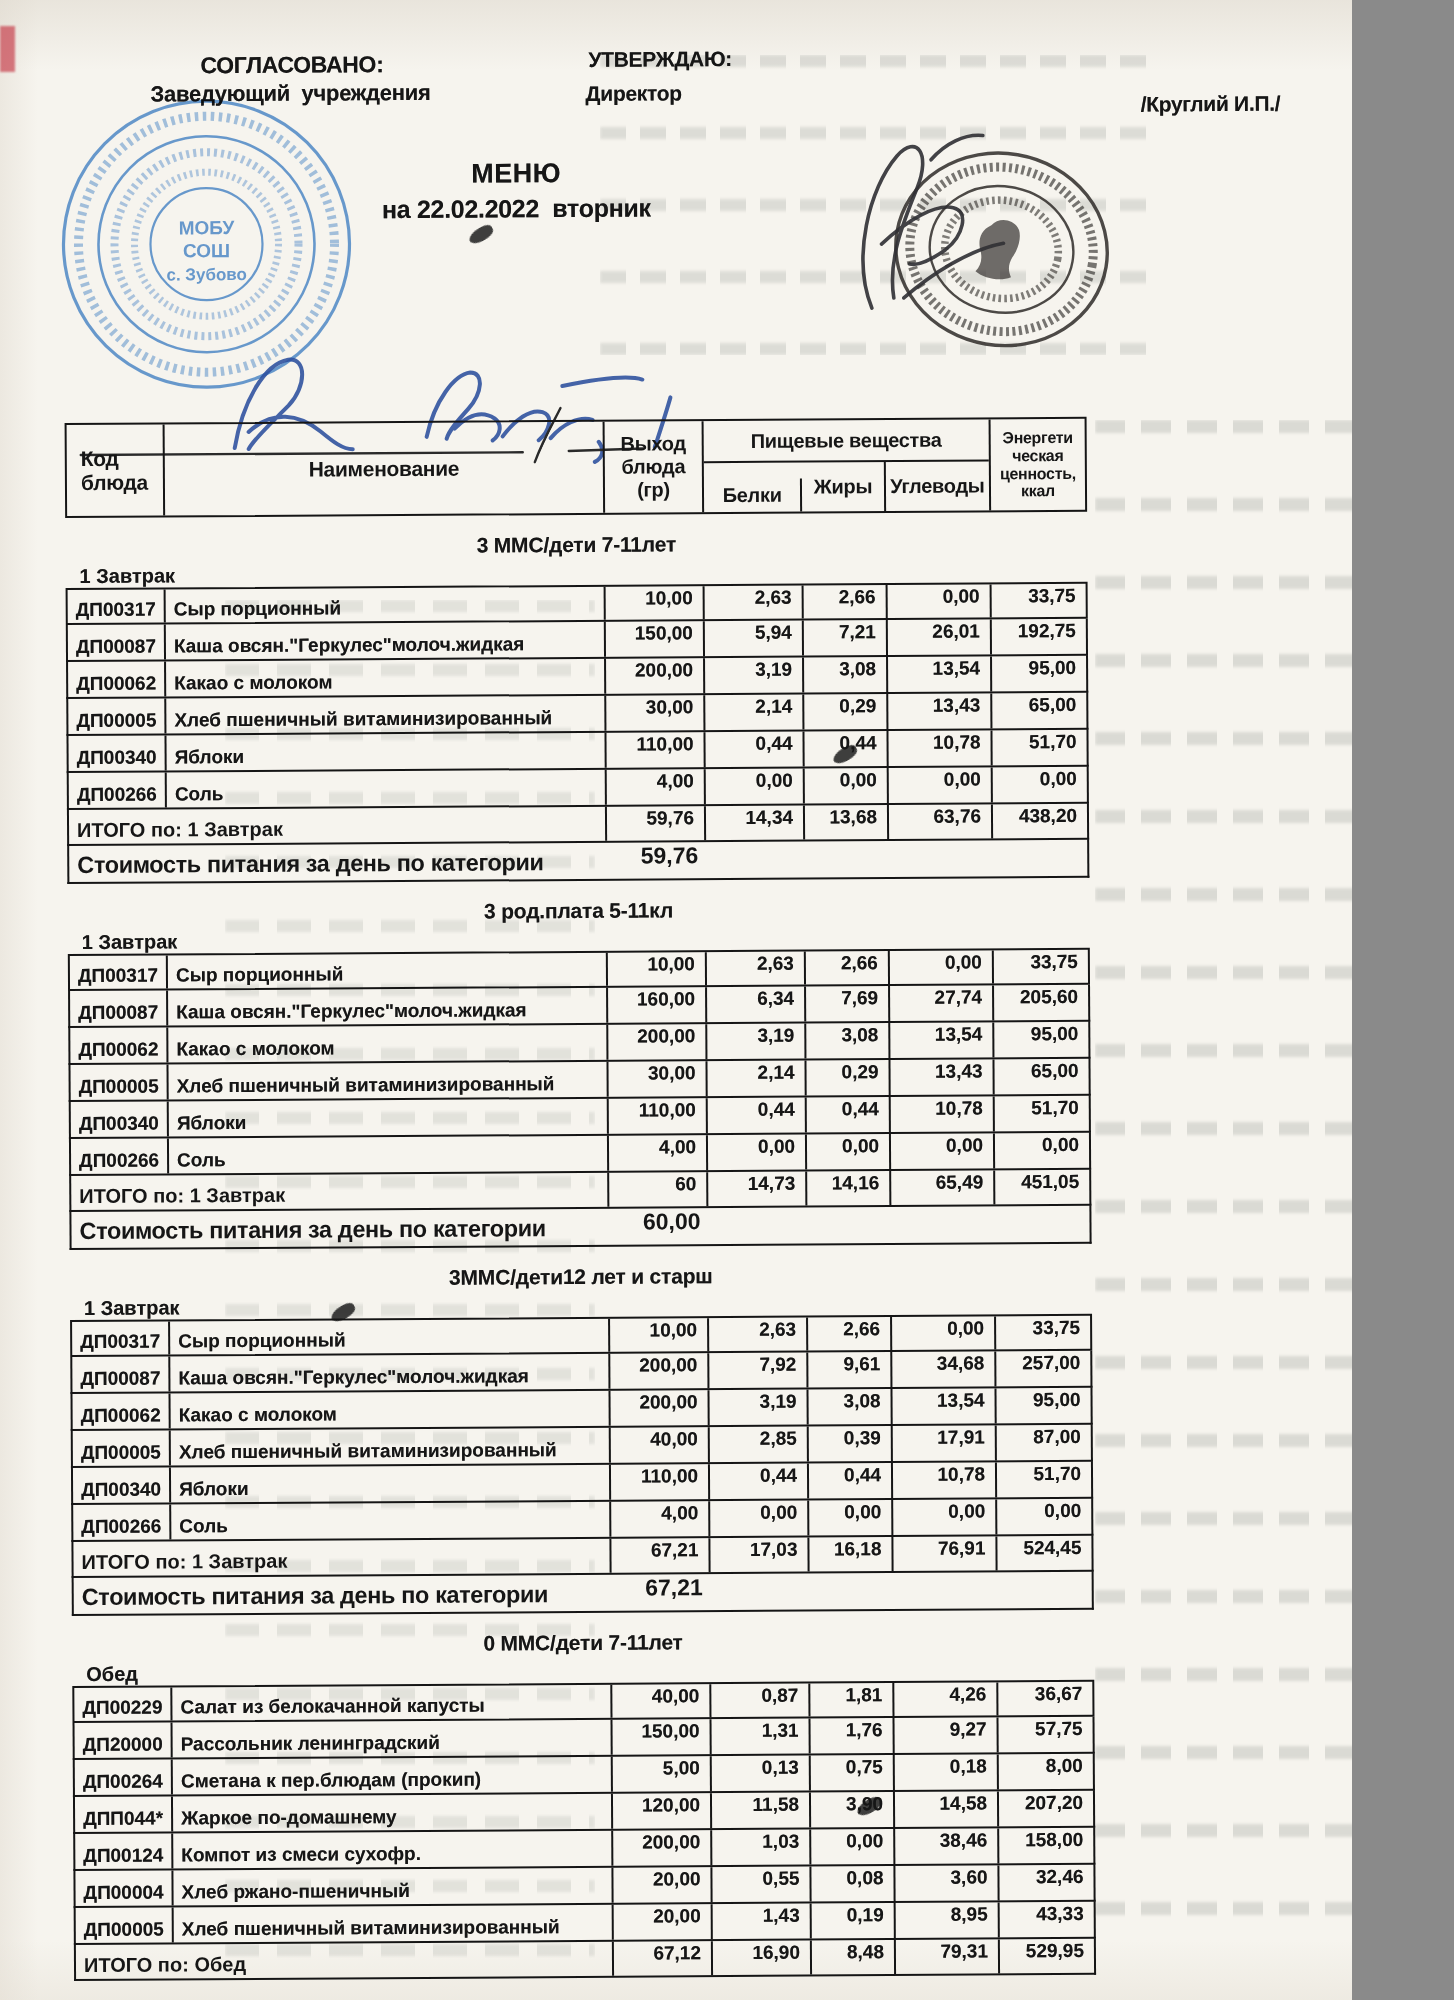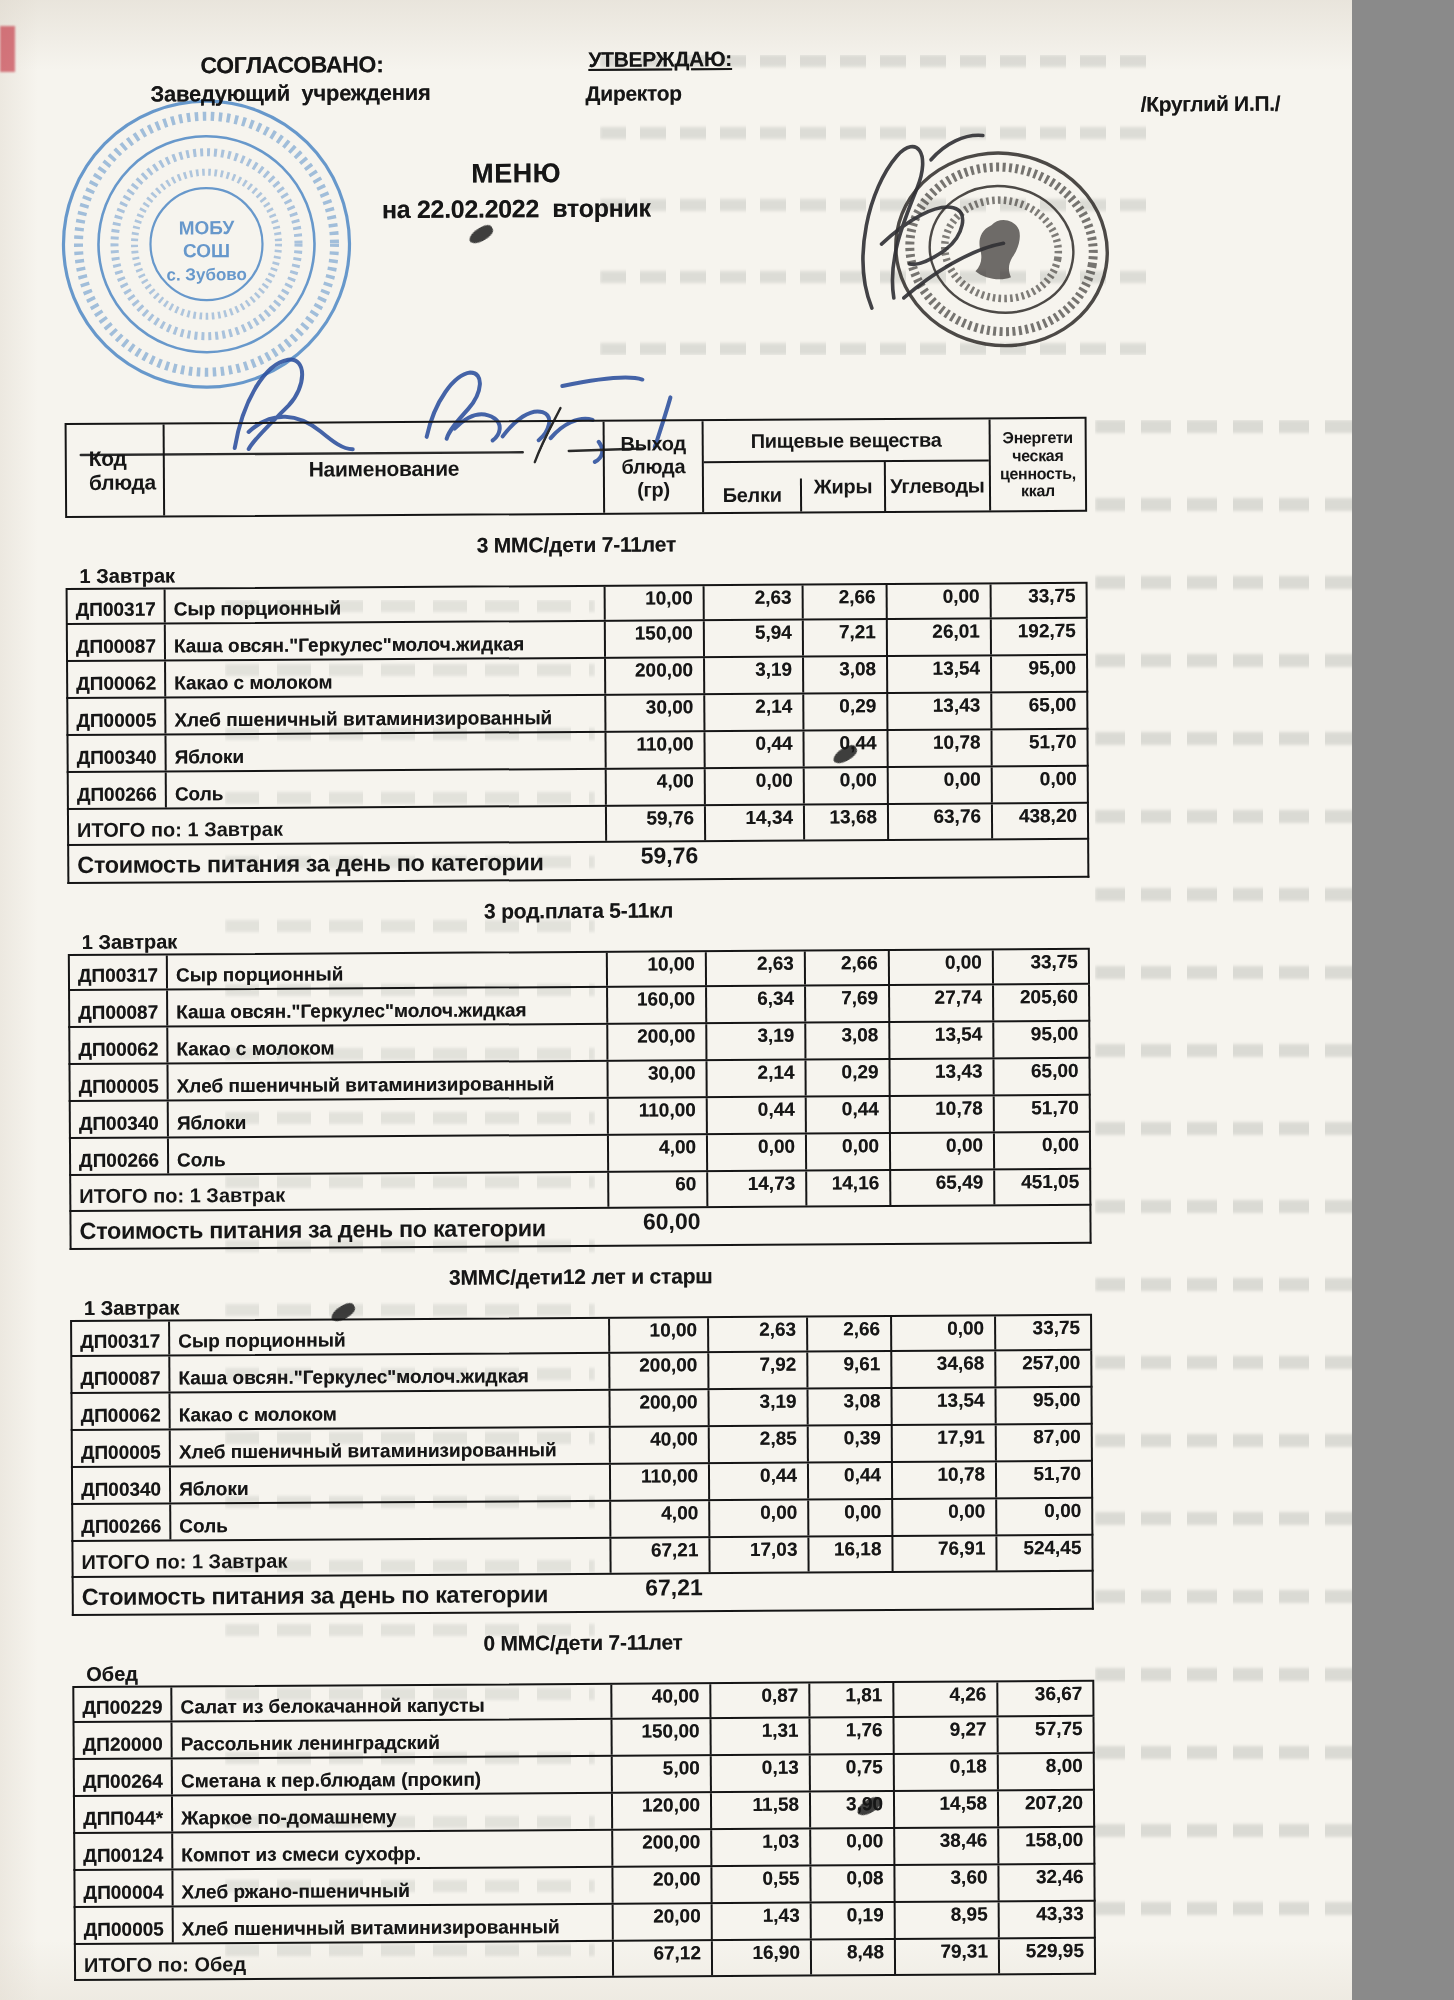--- a/index.html
+++ b/index.html
@@ -15,21 +15,21 @@
   }
   .tilt{position:absolute;inset:0;transform:rotate(-0.35deg);transform-origin:42% 0;}
   .txt{position:absolute;font-weight:bold;letter-spacing:-0.3px;text-shadow:0 0 .5px rgba(20,20,20,.55);white-space:pre;}
 
   
   .menu-table{position:absolute;left:62px;top:420px;width:1022px;}
   :root{--line:#151515;}
   .thead{display:flex;height:95px;border:2.5px solid var(--line);box-sizing:border-box;
          font-weight:bold;font-size:20px;letter-spacing:-0.3px;}
   .thead .h{box-sizing:border-box;display:flex;align-items:center;justify-content:center;text-align:center;border-right:2px solid var(--line);}
-  .h-code{width:98px;font-size:21px;text-align:left!important;justify-content:flex-start!important;padding-left:22px;}
+  .h-code{width:98px;font-size:21px;text-align:left!important;justify-content:flex-start!important;padding-left:14px;}
   .h-name{width:440px;font-size:21px;}
   .h-out{width:99px;line-height:1.15;}
   .group-wrap{width:287px;display:flex;flex-direction:column;border-right:2px solid var(--line);box-sizing:border-box;}
   .group-label{height:42px;box-sizing:border-box;border-bottom:2px solid var(--line);display:flex;align-items:center;justify-content:center;}
   .subs{display:flex;flex:1;}
   .subs .h{border-right:2px solid var(--line);}
   .subs .h:last-child{border-right:none;}
   .sub-protein{width:99px;margin-top:16px;}.sub-fat{width:84px;}.sub-carbs{width:104px;}
   .h-energy{flex:1;border-right:none!important;line-height:1.1;font-size:16px;padding:0 2px;}
 
@@ -85,21 +85,21 @@
               mask-image:repeating-linear-gradient(90deg,#000 0 34px,transparent 34px 52px);"></div>
   <div class="speck" style="left:468px;top:228px;"></div>
   <div class="speck" style="left:832px;top:748px;"></div>
   <div class="speck" style="left:330px;top:1306px;"></div>
   <div class="speck" style="left:856px;top:1800px;"></div>
 
   <div class="tilt">
 
     <div class="txt" style="left:200px;top:50px;font-size:23px;">СОГЛАСОВАНО:</div>
     <div class="txt" style="left:150px;top:79px;font-size:22px;">Заведующий  учреждения</div>
-    <div class="txt" style="left:588px;top:48px;font-size:21px;text-decoration:underline;">УТВЕРЖДАЮ:</div>
+    <div class="txt" style="left:588px;top:48px;font-size:21px;">УТВЕРЖДАЮ:</div>
     <div class="txt" style="left:585px;top:82px;font-size:21px;">Директор</div>
     <div class="txt" style="left:1140px;top:96px;font-size:21px;">/Круглий И.П./</div>
     <div class="txt" style="left:430px;top:158px;width:170px;text-align:center;font-size:27px;letter-spacing:.5px;">МЕНЮ</div>
     <div class="txt" style="left:360px;top:194px;width:310px;text-align:center;font-size:25px;">на 22.02.2022  вторник</div>
 
     <svg class="overlay" width="1454" height="2000" viewBox="0 0 1454 2000">
 
       <g transform="translate(205,242)" opacity="0.78" style="mix-blend-mode:multiply;">
         <circle r="143" fill="none" stroke="#3f7ec2" stroke-width="3.2"></circle>
         <circle r="128" fill="none" stroke="#3f7ec2" stroke-width="9" stroke-dasharray="3.5 4.5" opacity=".6"></circle>

